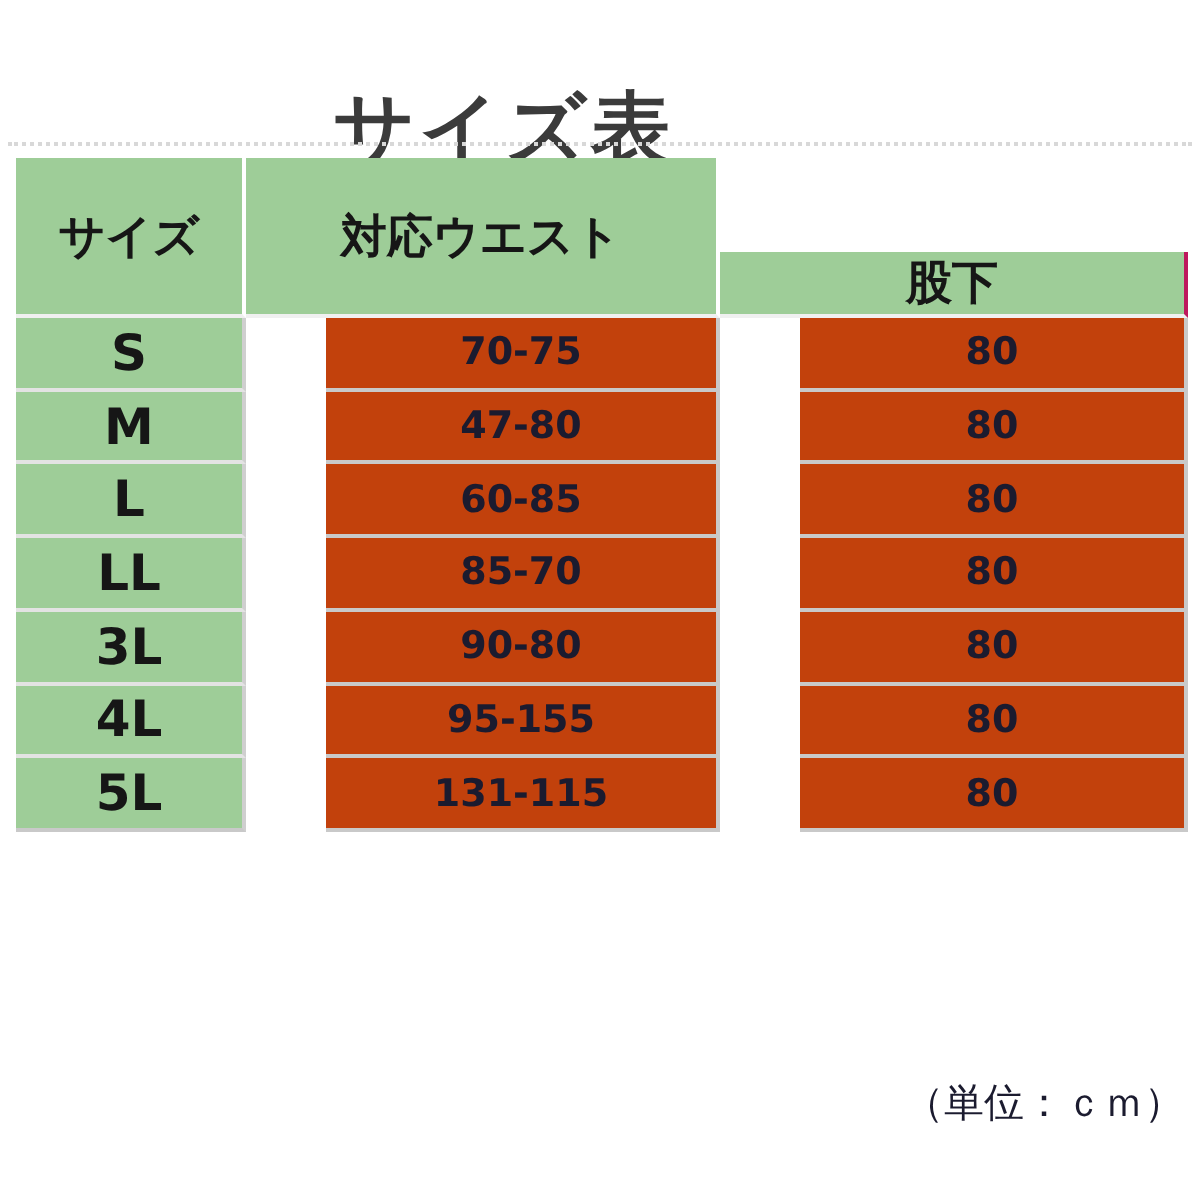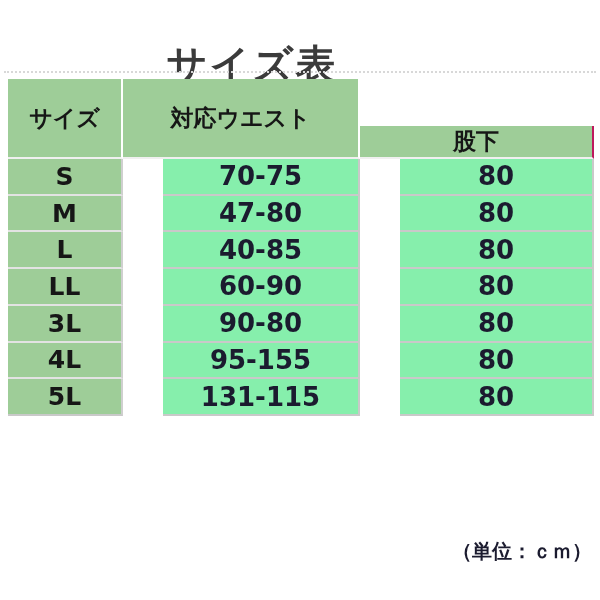--- a/index.html
+++ b/index.html
@@ -43,30 +43,30 @@
   }
   .hcell.last { border-right:2px solid #be185d;margin-top:47px; }
   .gcell {
     background:var(--cell-green,#9ecd98);
     color:#161616; font-size:25px;
     border-right:2px solid #cfcfcf;
     border-bottom:2px solid #e3e3e3;
   }
   .gcell.bottom { border-bottom:2px solid var(--grid-line,#c9c9c9); }
   .wcell {
-    background:#86efac;
+    background:#c2410c;
     color:var(--value-text,#1b1b2f);
-    font-size:26px;
+    font-size:19px;
     border-right:2px solid var(--grid-line,#c9c9c9);
     border-bottom:2px solid var(--grid-line,#c9c9c9);
     margin-left:40px;
   }
   .unit-note {
     position:absolute; top:538px; right:8px;
-    font-size:20px; font-weight:bold;
+    font-size:20px; font-weight:normal;
     color:var(--value-text,#1b1b2f);
   }
 </style>
 </head>
 <body>
 
 <div class="title">サイズ表</div>
 
 <div class="dotted-divider"></div>
 
@@ -84,27 +84,27 @@
   </div>
 
   <div class="row">
     <div class="cell gcell">M</div>
     <div class="cell wcell">47-80</div>
     <div class="cell wcell">80</div>
   </div>
 
   <div class="row">
     <div class="cell gcell">L</div>
-    <div class="cell wcell">40-85</div>
+    <div class="cell wcell">60-85</div>
     <div class="cell wcell">80</div>
   </div>
 
   <div class="row">
     <div class="cell gcell">LL</div>
-    <div class="cell wcell">60-90</div>
+    <div class="cell wcell">85-70</div>
     <div class="cell wcell">80</div>
   </div>
 
   <div class="row">
     <div class="cell gcell">3L</div>
     <div class="cell wcell">90-80</div>
     <div class="cell wcell">80</div>
   </div>
 
   <div class="row">

